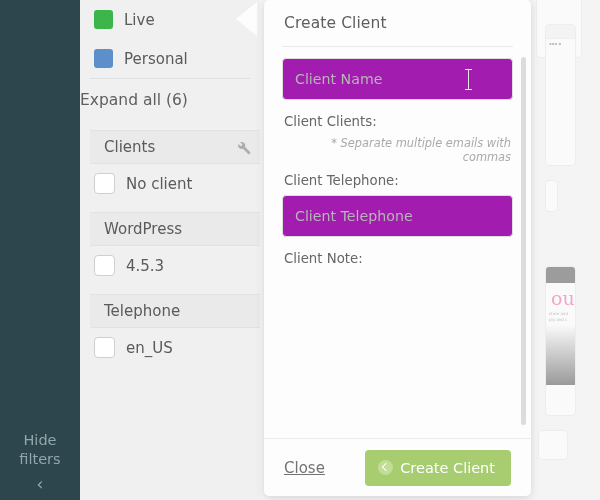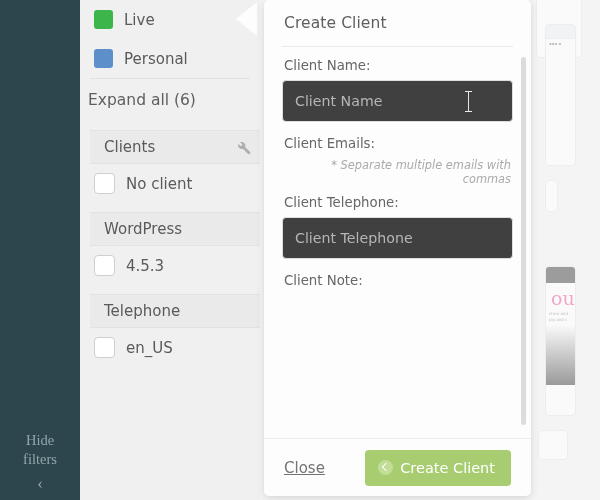--- a/index.html
+++ b/index.html
@@ -9,21 +9,20 @@
     font-family: "DejaVu Sans", sans-serif;
     background: #f1f1f1;
   }
 
   #root { position: relative; width: 600px; height: 500px; overflow: hidden; }
 
   
   .rail {
     position: absolute; left: 0; top: 0; width: 80px; height: 500px;
     background: #2d454c;
-    font-family: Liberation Serif, serif;
   }
   .rail-hide {
     position: absolute; left: 0; bottom: 6px; width: 80px;
     text-align: center; cursor: pointer;
     color: #93a6ab; font-size: 14.5px; line-height: 19px;
   }
   .rail-hide .chev {
     display: block; margin-top: 5px; font-size: 17px; color: #93a6ab;
     line-height: 20px;
   }
@@ -42,21 +41,21 @@
   }
   .f-swatch { width: 19px; height: 19px; border-radius: 3px; margin-right: 11px; flex: none; }
   .f-chk {
     width: 21px; height: 21px; border-radius: 4px;
     background: #fff; border: 1px solid #cfcfcf;
     margin-right: 11px; flex: none; cursor: pointer;
   }
   .f-sep { height: 1px; background: #e0e0e0; margin: 0 10px; }
   .f-expand {
     height: 42px; display: flex; align-items: center;
-    padding-left: 8px; font-size: 15.5px; color: #5f5f5f; cursor: pointer;
+    padding-left: 0; font-size: 15.5px; color: #5f5f5f; cursor: pointer;
   }
   .f-group {
     margin: 9px 0 0 10px; height: 34px;
     background: #eaeaea; border-top: 1px solid #e2e2e2; border-bottom: 1px solid #e2e2e2;
     display: flex; align-items: center; justify-content: space-between;
     padding: 0 8px 0 14px;
     font-size: 15px; color: #5a5a5a;
   }
   .wrench { width: 17px; height: 17px; opacity: .62; cursor: pointer; }
 
@@ -93,21 +92,21 @@
   }
   .m-titlerule { height: 1px; background: #eaeaea; margin: 14px 18px 0 18px; }
 
   .m-body {
     position: absolute; left: 0; top: 46px; right: 0; bottom: 58px;
     padding: 12px 18px 0 18px; overflow: hidden;
   }
   .lbl { font-size: 13.3px; color: #666; margin: 0 0 7px 2px; }
   .fld {
     width: 100%; height: 42px;
-    background: #404040; border: 1px solid #dedede; border-radius: 4px;
+    background: #a21caf; border: 1px solid #dedede; border-radius: 4px;
     font-size: 14.2px; color: #b6b6b6;
     padding: 16px 12px;
     display: flex; align-items: center;
     font-family: "DejaVu Sans", sans-serif;
     position: relative;
   }
   .fld.ta { height: 66px; align-items: flex-start; padding-top: 11px; }
   .caret-i {
     position: absolute; left: 185px; top: 10px;
     width: 1px; height: 21px; background: #e7e7e7;
@@ -229,28 +228,27 @@
   </div>
 
   <div class="caret"></div>
 
   <div class="modal">
     <div class="m-title">Create Client</div>
     <div class="m-titlerule"></div>
 
     <div class="m-body">
 
-      <div class="lbl">Client Name:</div>
       <div class="fld">
         <span>Client Name</span>
         <span class="caret-i"></span>
       </div>
       <div class="gap"></div>
 
-      <div class="lbl">Client Emails:</div>
+      <div class="lbl">Client Clients:</div>
       <div class="hint">* Separate multiple emails with commas</div>
       <div class="gap" style="height:9px"></div>
 
       <div class="lbl">Client Telephone:</div>
       <div class="fld">
         <span>Client Telephone</span>
       </div>
       <div class="gap"></div>
 
       <div class="lbl">Client Note:</div>

